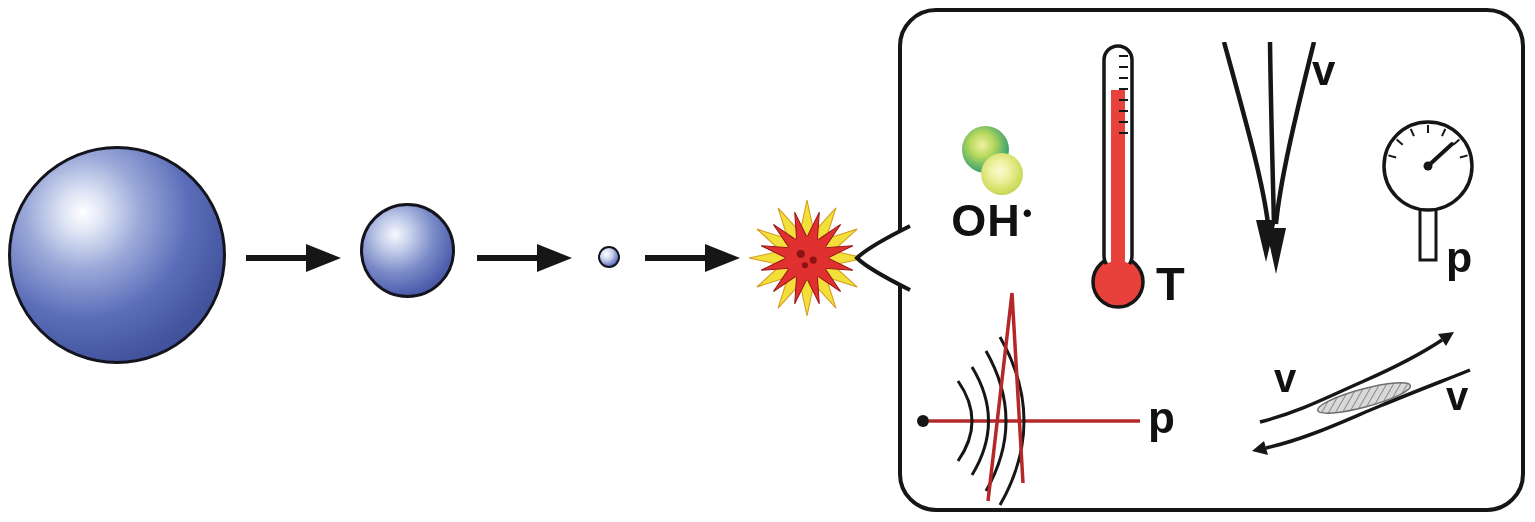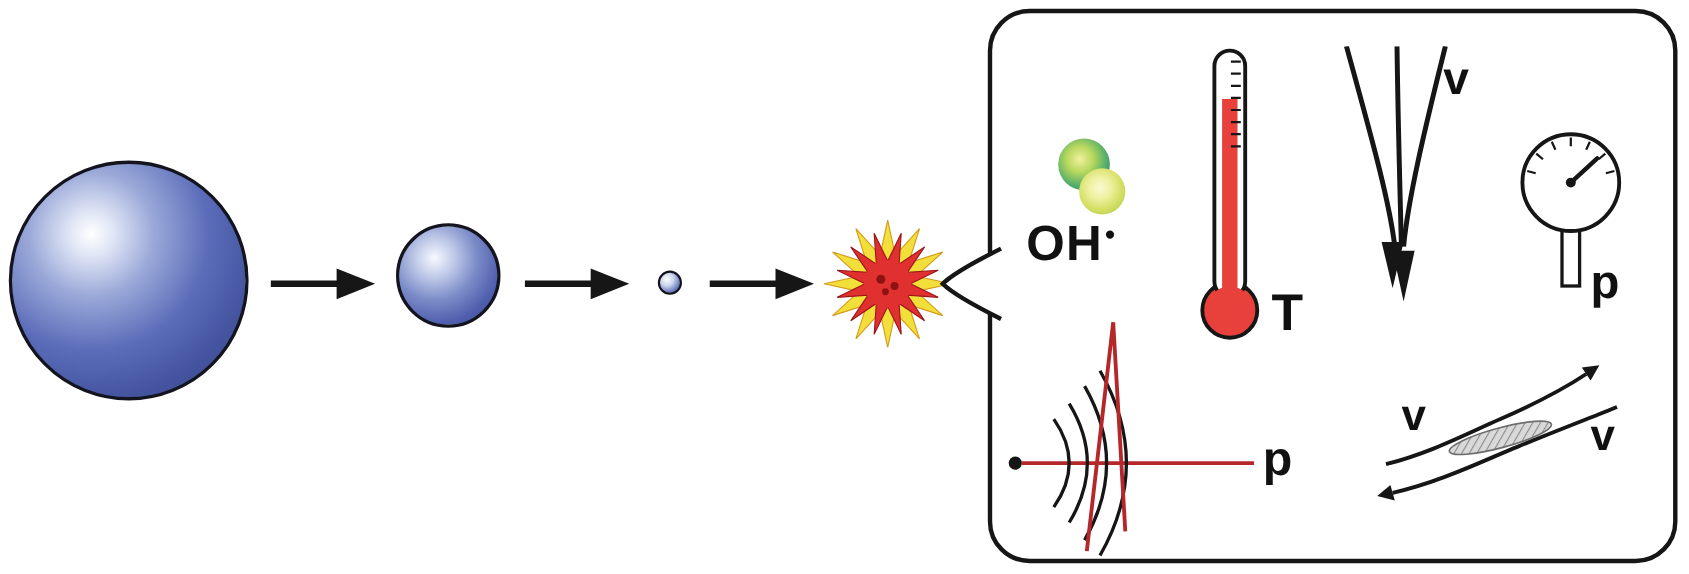--- a/index.html
+++ b/index.html
@@ -21,21 +21,21 @@
   .sphere-small {
     left: 598px; top: 246px; width: 22px; height: 22px; border: 2px solid #14141e;
     background: radial-gradient(circle at 35% 32%, #ffffff 0%, #cdd6ee 35%, #5e6fb8 75%, #3f509f 100%);
   }
   .callout {
     position: absolute; left: 898px; top: 8px; width: 627px; height: 504px;
     background: #ffffff; border: 4px solid #161616; border-radius: 38px;
   }
   .callout-tail { position: absolute; left: 854px; top: 224px; z-index: 3; }
   .lbl { position: absolute; color: #111111; font-weight: bold; line-height: 1; }
-  .oh-label { left: 933px; top: 198px; width: 118px; font-size: 45px; letter-spacing: 1px; }
+  .oh-label { left: 933px; top: 198px; width: 118px; text-align: center; font-size: 45px; letter-spacing: 1px; }
   .sup-dot { font-size: 58%; vertical-align: 0.55em; margin-left: 2px; }
   .t-label { left: 1156px; top: 260px; font-size: 47px; }
   .jet-v-label { left: 1312px; top: 50px; font-size: 42px; }
   .gauge-p-label { left: 1446px; top: 236px; font-size: 43px; }
   .shock-p-label { left: 1148px; top: 396px; font-size: 44px; }
   .shear-v-left { left: 1274px; top: 358px; font-size: 40px; }
   .shear-v-right { left: 1446px; top: 376px; font-size: 40px; }
   .oh-circle { position: absolute; border-radius: 50%; }
   .oh-circle-green {
     left: 962px; top: 126px; width: 47px; height: 47px;

